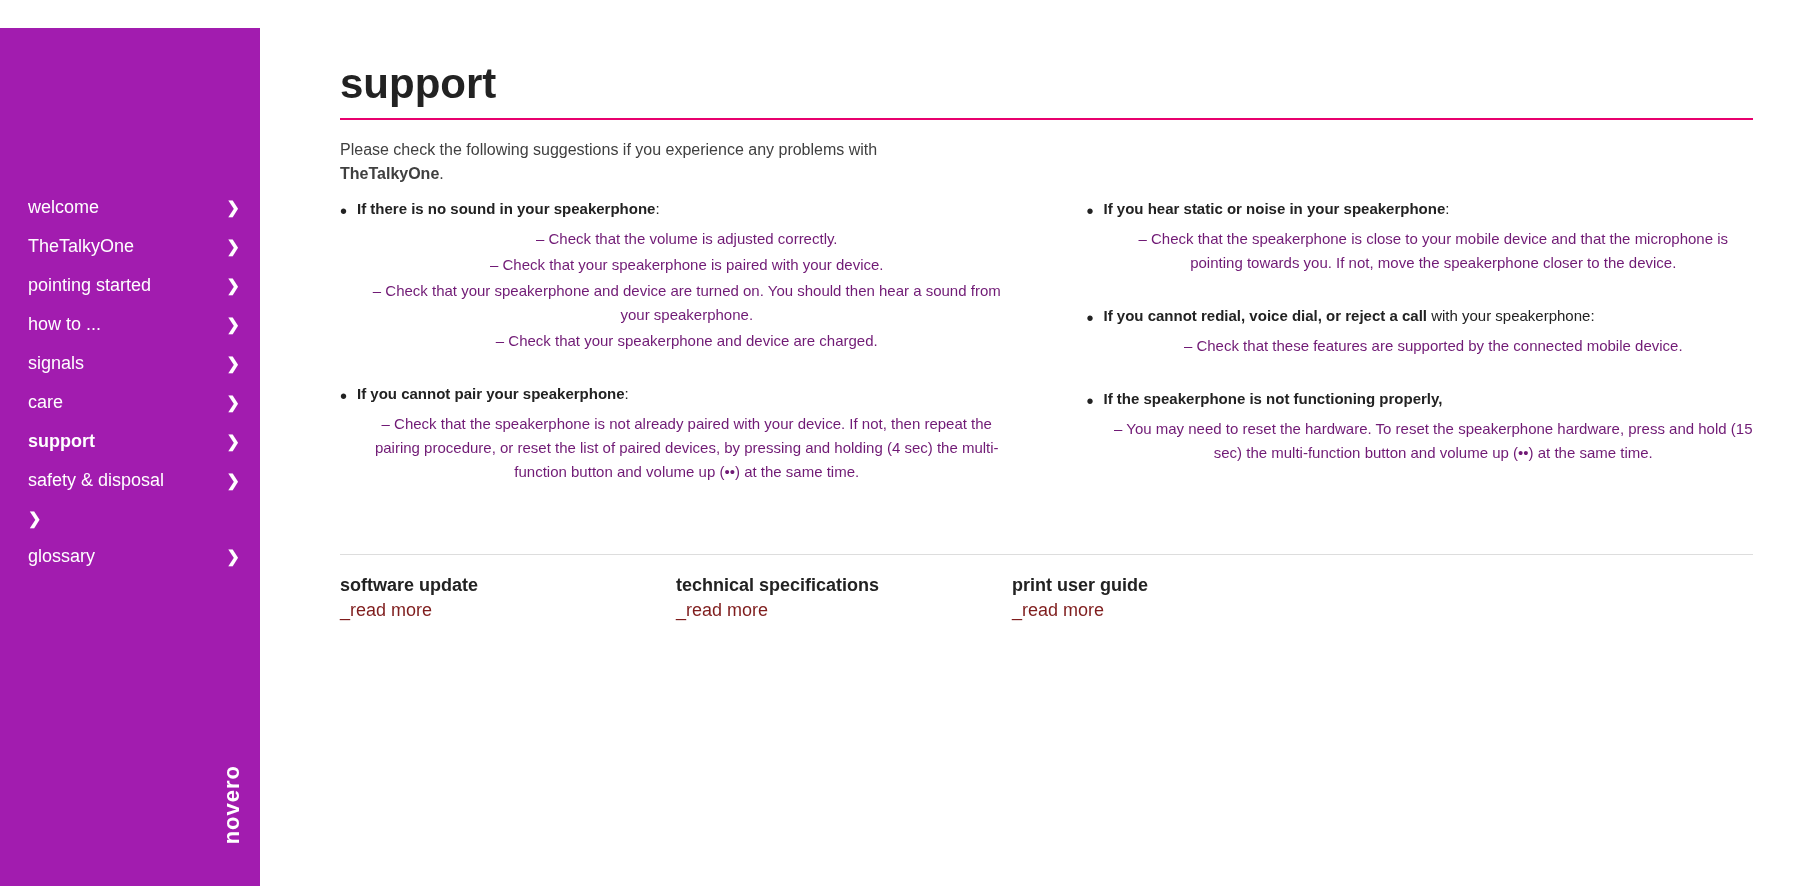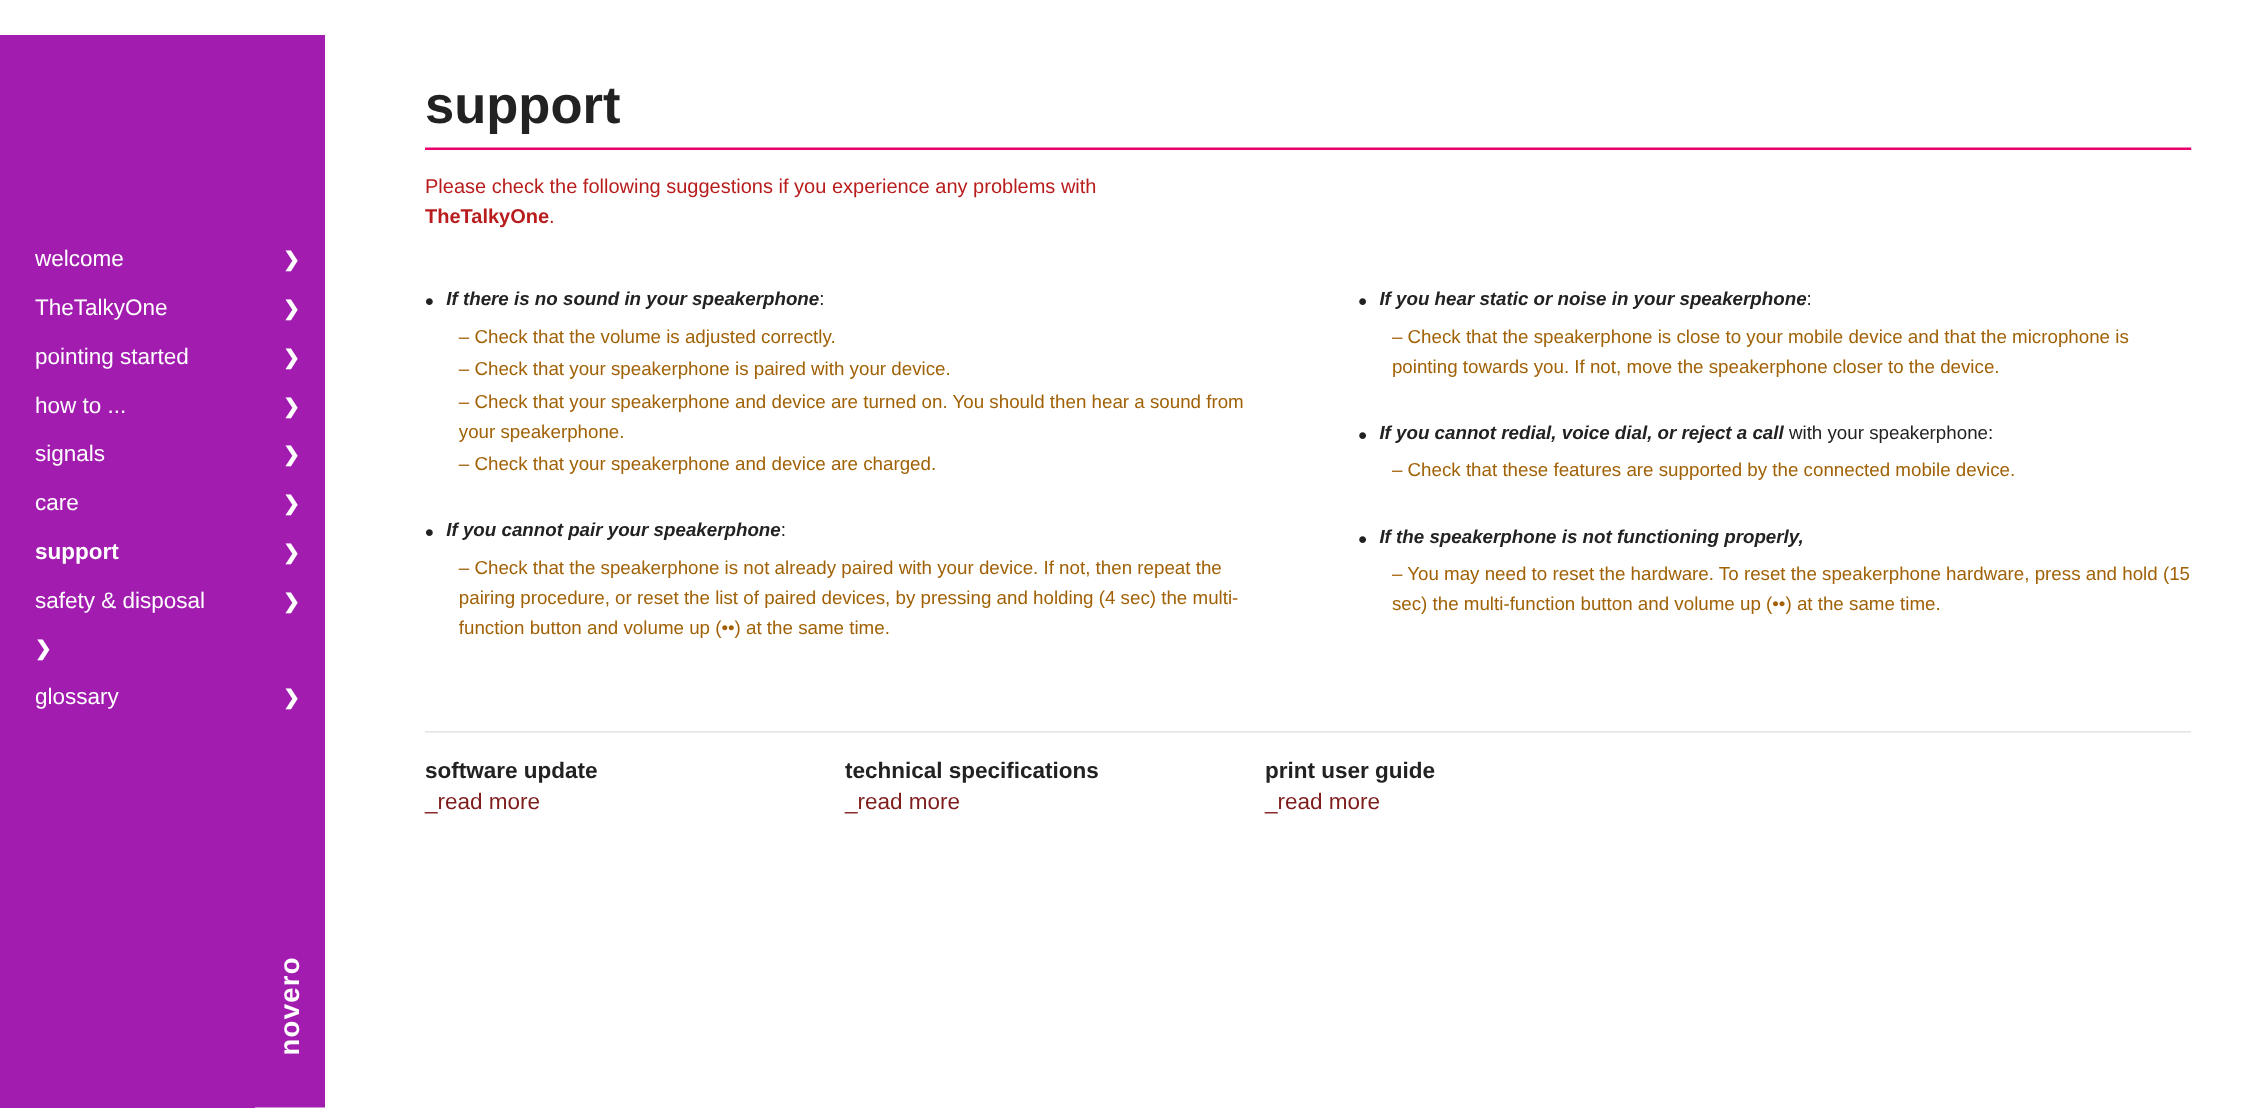--- a/index.html
+++ b/index.html
@@ -102,22 +102,22 @@
       font-size: 42px;
       font-weight: bold;
       color: #222;
       margin-bottom: 18px;
       padding-bottom: 10px;
       border-bottom: 2px solid #e8006e;
     }
 
     .intro-text {
       font-size: 16px;
-      color: #b91c1c;
-      margin-bottom: 43px;
+      color: #404040;
+      margin-bottom: 12px;
       max-width: 580px;
       line-height: 1.5;
     }
 
     .content-columns {
       display: flex;
       gap: 80px;
       margin-bottom: 40px;
     }
 
@@ -131,29 +131,29 @@
 
     .issue-title {
       font-size: 15px;
       color: #222;
       margin-bottom: 8px;
       line-height: 1.4;
     }
 
     .issue-title strong {
       font-weight: bold;
-      font-style: italic;
     }
 
     .issue-item {
       font-size: 15px;
-      color: #a16207;
+      color: #701a75;
       padding-left: 10px;
       line-height: 1.6;
       margin-bottom: 2px;
+      text-align: center;
     }
 
     .issue-item::before {
       content: '– ';
     }
 
     .bullet-point {
       display: flex;
       align-items: flex-start;
       margin-bottom: 6px;

